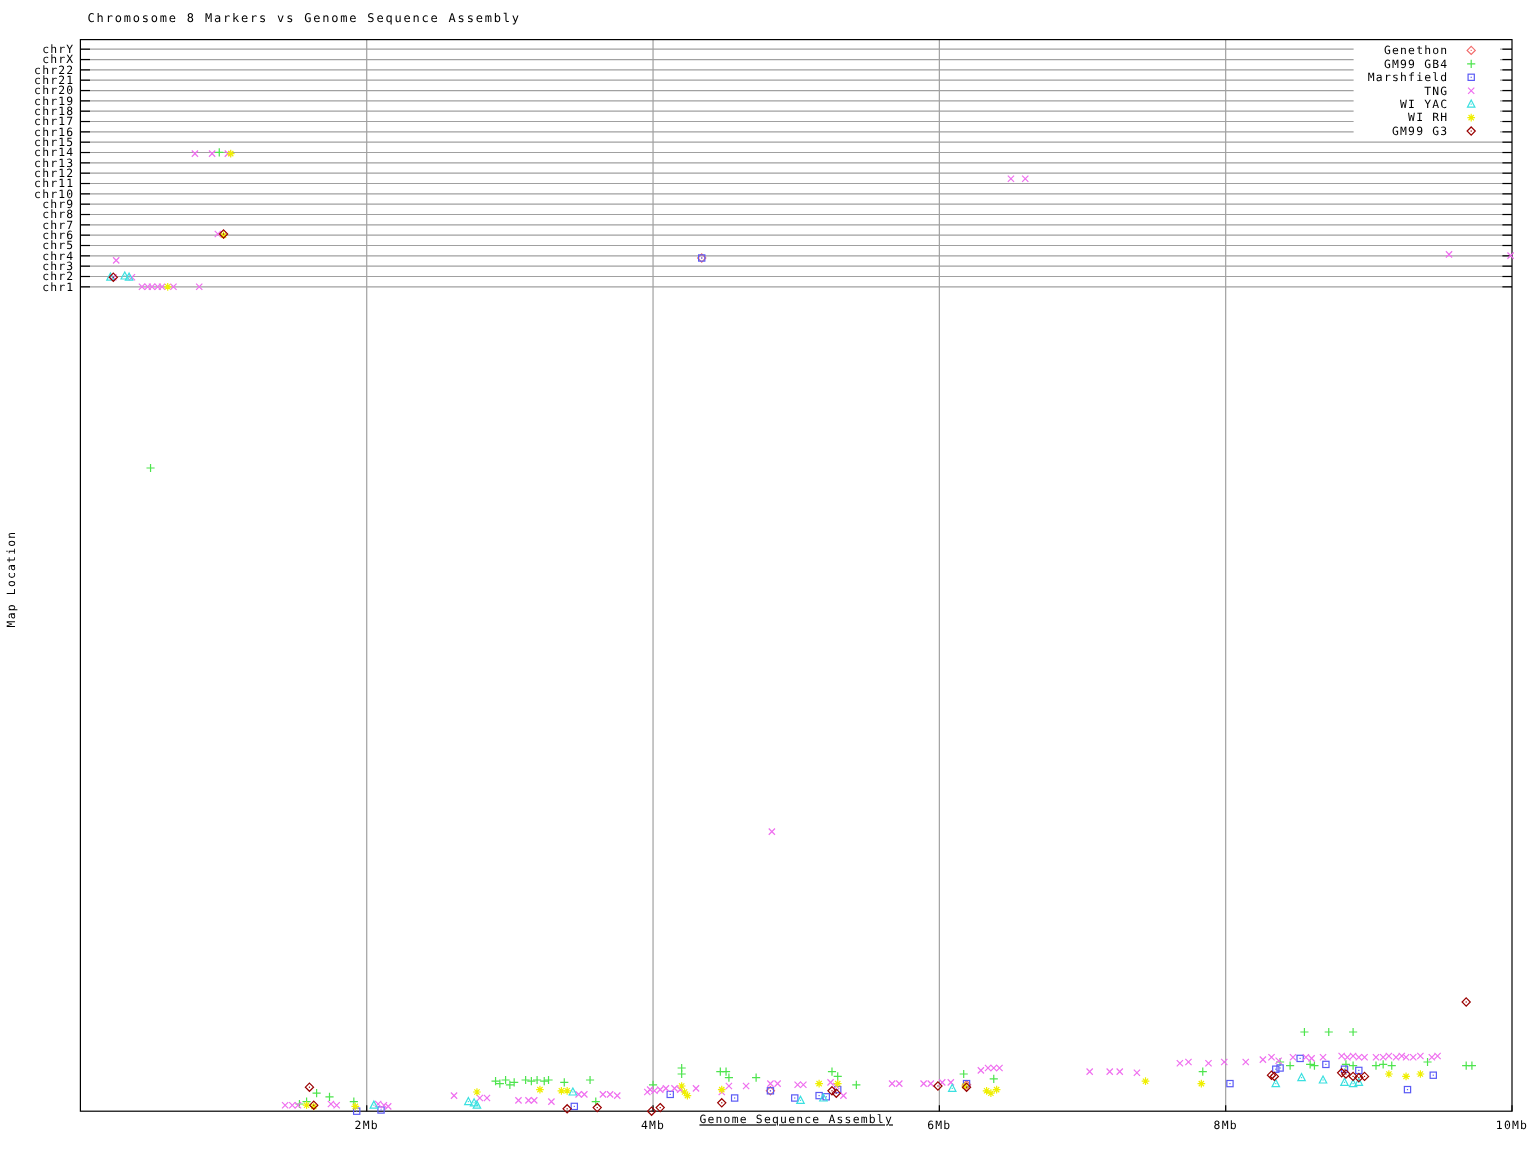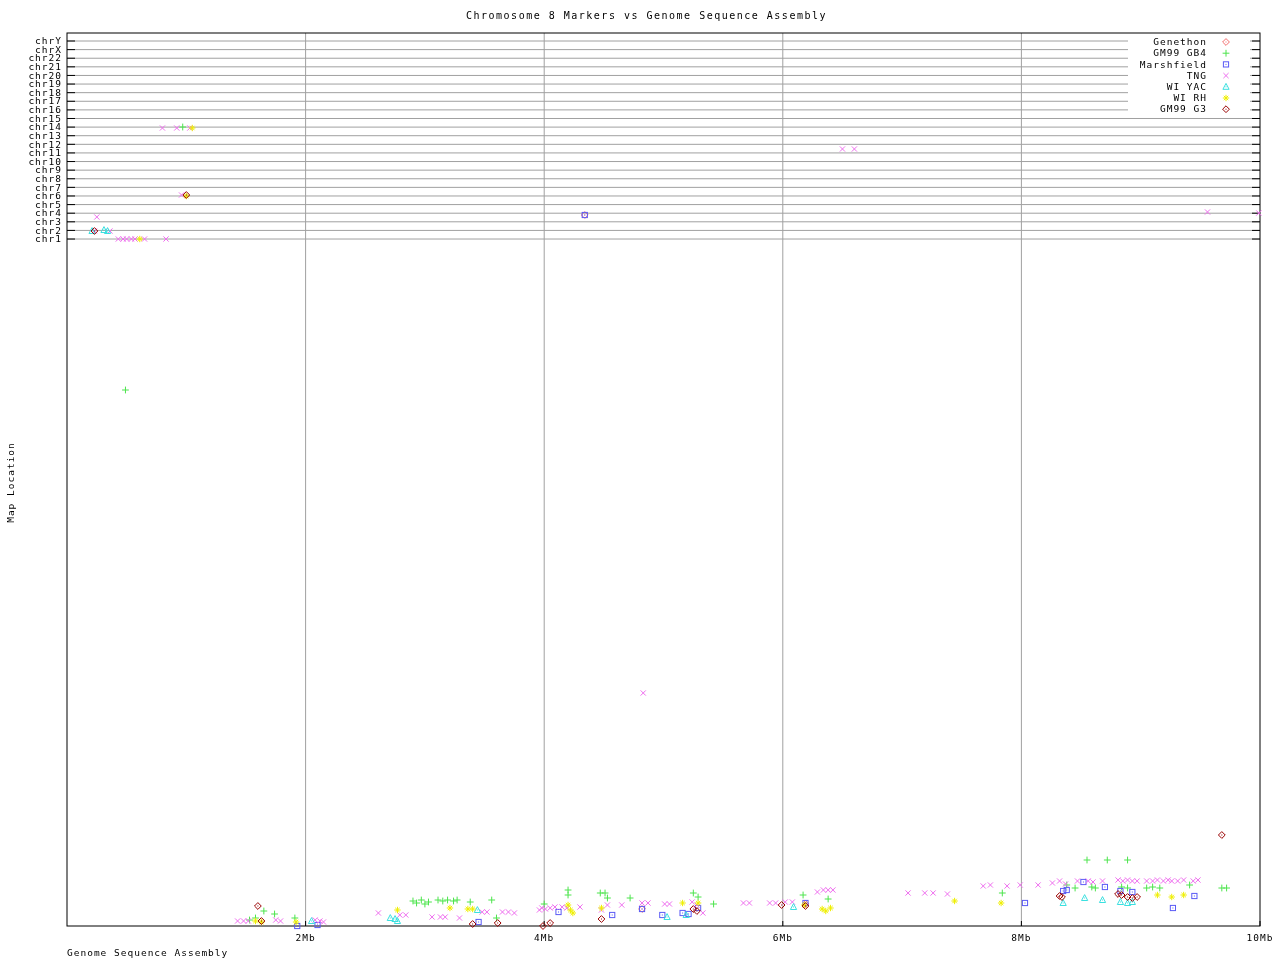--- a/index.html
+++ b/index.html
@@ -1,19 +1,19 @@
 <!DOCTYPE html>
 <html><head>
 <meta charset="utf-8">
 <style>
   html,body{margin:0;padding:0;background:#ffffff;}
   body{width:1280px;height:960px;position:relative;font-family:"DejaVu Sans Mono",monospace;color:#000;}
   .abs{position:absolute;}
-  #chart-title{top:10px;left:50px;width:1193px;text-align:center;font-size:10px;letter-spacing:1.5px;white-space:nowrap;}
-  #x-axis-title{top:947px;left:67px;width:1193px;text-align:left;font-size:9.5px;letter-spacing:1px;white-space:nowrap;}
+  #chart-title{top:10px;left:73px;width:1193px;font-size:10px;letter-spacing:1.5px;white-space:nowrap;}
+  #x-axis-title{top:928px;left:67px;width:1193px;text-align:center;font-size:9.5px;letter-spacing:1px;white-space:nowrap;text-decoration:underline;}
   #y-axis-title{top:477px;left:-50px;width:120px;text-align:center;font-size:9.5px;letter-spacing:1px;transform:rotate(-90deg);white-space:nowrap;}
   svg text{font-family:"DejaVu Sans Mono",monospace;font-size:9.5px;letter-spacing:1px;fill:#000;}
   svg text.legend-txt{font-size:9.5px;}
 </style>
 </head>
 <body>
 
 <div class="abs" id="chart-title">Chromosome 8 Markers vs Genome Sequence Assembly</div>
 <div class="abs" id="y-axis-title">Map Location</div>
 <div class="abs" id="x-axis-title">Genome Sequence Assembly</div>

